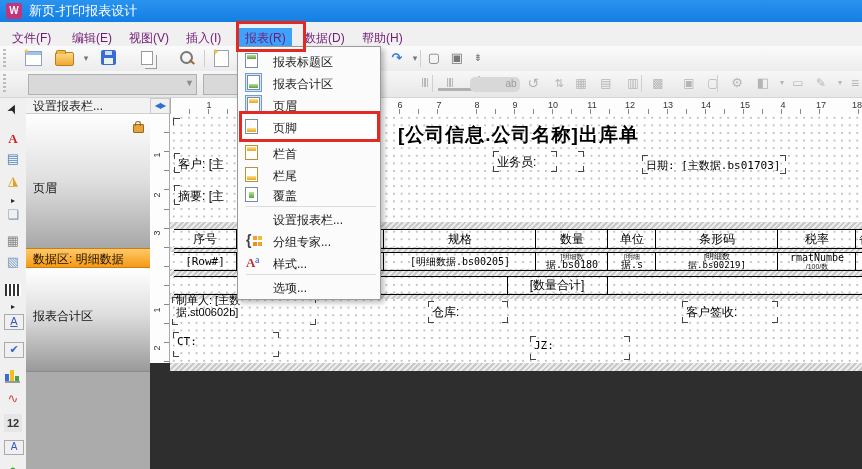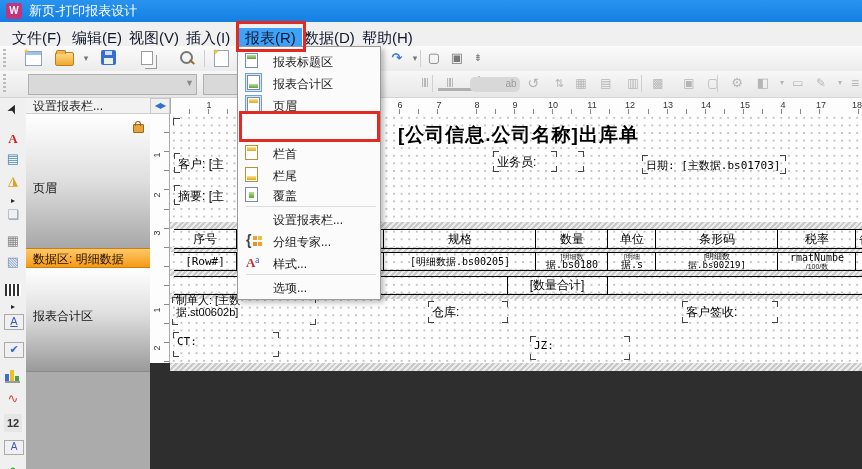--- a/index.html
+++ b/index.html
@@ -7,21 +7,21 @@
        font-family:"Liberation Sans","DejaVu Sans",sans-serif;
        -webkit-font-smoothing:antialiased;background:#f0f0f0;}
   .abs{position:absolute;}
   
   .titlebar{left:0;top:0;width:862px;height:22px;background:linear-gradient(#2a93ef,#137fe2);color:#fff;}
   .appicon{left:6px;top:3px;width:16px;height:16px;background:#c2347b;border-radius:3px;
            color:#fff;font-size:10px;font-weight:bold;text-align:center;line-height:16px;}
   .wtitle{left:29px;top:3px;font-size:13px;line-height:16px;}
   
   .menubar{left:0;top:22px;width:862px;height:24px;background:#f0f0f0;border-bottom:1px solid #d8d8d8;}
-  .mbitem{position:absolute;top:6px;height:20px;line-height:20px;font-size:15px;color:#0f172a;padding:0 6px;}
+  .mbitem{position:absolute;top:6px;height:20px;line-height:20px;font-size:12px;color:#701a75;padding:0 6px;}
   .mbitem.hl{background:#3ea2fb;}
   
   .redbox{border:3px solid #e02a22;background:transparent;z-index:70;pointer-events:none;}
   
   .tb1{left:0;top:46px;width:862px;height:25px;background:linear-gradient(#fbfbfb,#ececec);border-bottom:1px solid #e2e2e2;}
   .tb2{left:0;top:71px;width:862px;height:26px;background:linear-gradient(#f7f7f7,#e7e7e7);border-bottom:1px solid #d5d5d5;}
   .grip{position:absolute;left:3px;top:3px;bottom:3px;width:3px;
         background:repeating-linear-gradient(#bbb 0 2px,transparent 2px 4px);}
   .ti{position:absolute;width:20px;height:20px;top:2px;text-align:center;line-height:20px;font-size:13px;color:#777;}
   .ti2{position:absolute;width:18px;height:18px;top:3px;text-align:center;line-height:18px;font-size:12px;color:#b5b5b5;padding-left:32px;}
@@ -378,20 +378,24 @@
       <span class="mlabel">报表标题区</span>
     </div>
     <div class="mitem" style="top:26px">
       <span class="mic tsel" style="top:0"><span class="pic gb"></span></span>
       <span class="mlabel">报表合计区</span>
     </div>
     <div class="mitem" style="top:48px">
       <span class="mic tsel" style="top:0"><span class="pic yt"></span></span>
       <span class="mlabel">页眉</span>
     </div>
+    <div class="mitem" style="top:70px;background:#fff">
+      <span class="mic pic yb"></span>
+      <span class="mlabel">页脚</span>
+    </div>
     <div class="mitem" style="top:96px">
       <span class="mic pic yt" style="border-color:#b89040"></span>
       <span class="mlabel">栏首</span>
     </div>
     <div class="mitem" style="top:118px">
       <span class="mic pic yb" style="border-color:#b89040"></span>
       <span class="mlabel">栏尾</span>
     </div>
     <div class="mitem" style="top:138px">
       <span class="mic pic gc"></span>

